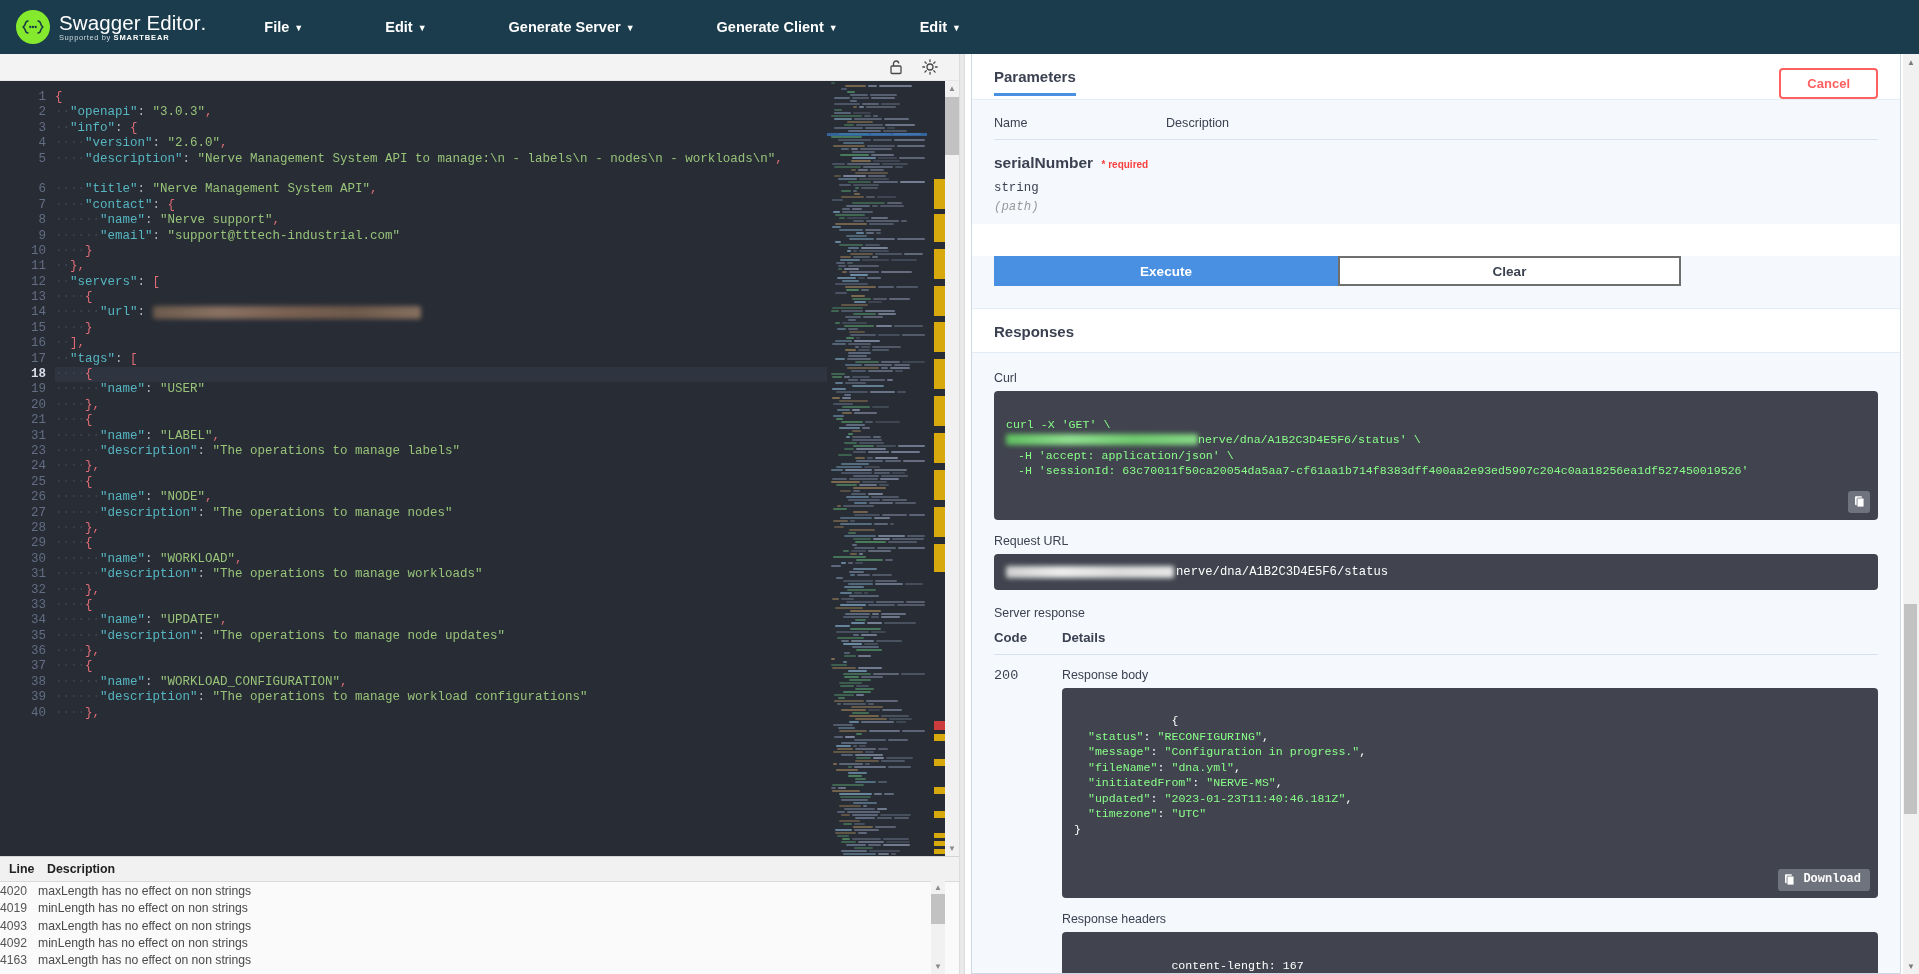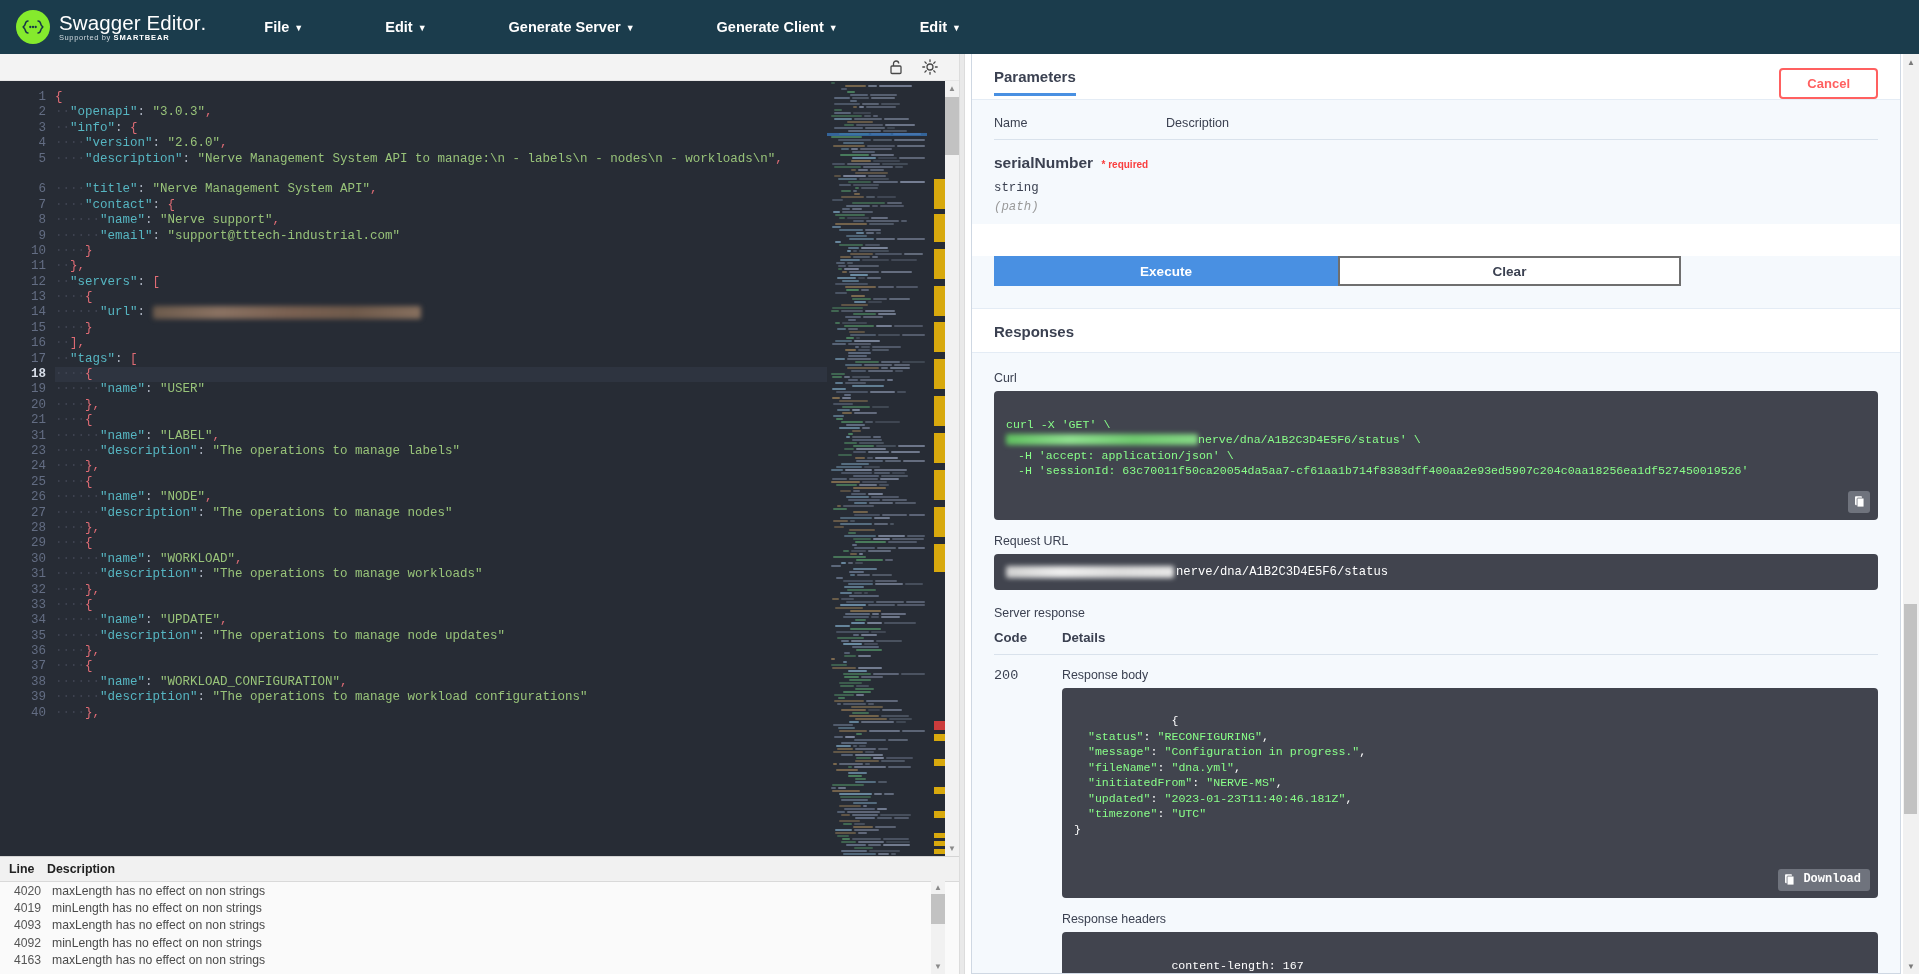--- a/index.html
+++ b/index.html
@@ -114,21 +114,21 @@
 
   
   #errors { height: 118px; background: #fafafa; border-top: 1px solid #d4d4d4; position: relative; flex: 0 0 118px; }
   #err-head {
     display: flex; font-size: 12.4px; font-weight: bold; color: #222;
     padding: 5px 0 5px 9px; border-bottom: 1px solid #d9d9d9; background: #f1f1f1;
   }
   #err-head .c1 { width: 38px; }
   .err-row {
     display: flex; font-size: 12.2px; color: #4a4a4a;
-    padding: 2px 0 2px 14px; height: 17.3px; align-items: center;
+    padding: 2px 0 2px 0; height: 17.3px; 
   }
   .err-row .c1 { width: 38px; color: #555; }
   #err-scroll {
     position: absolute; right: 14px; top: 23px; width: 14px; bottom: 0; background: #f1f1f1;
   }
   #err-thumb { position: absolute; left: 0; top: 14px; width: 14px; height: 30px; background: #c2c2c2; }
 
   
   #divider { width: 6px; background: #e9e9e9; border-left: 1px solid #dcdcdc; border-right:1px solid #dcdcdc; }
 

